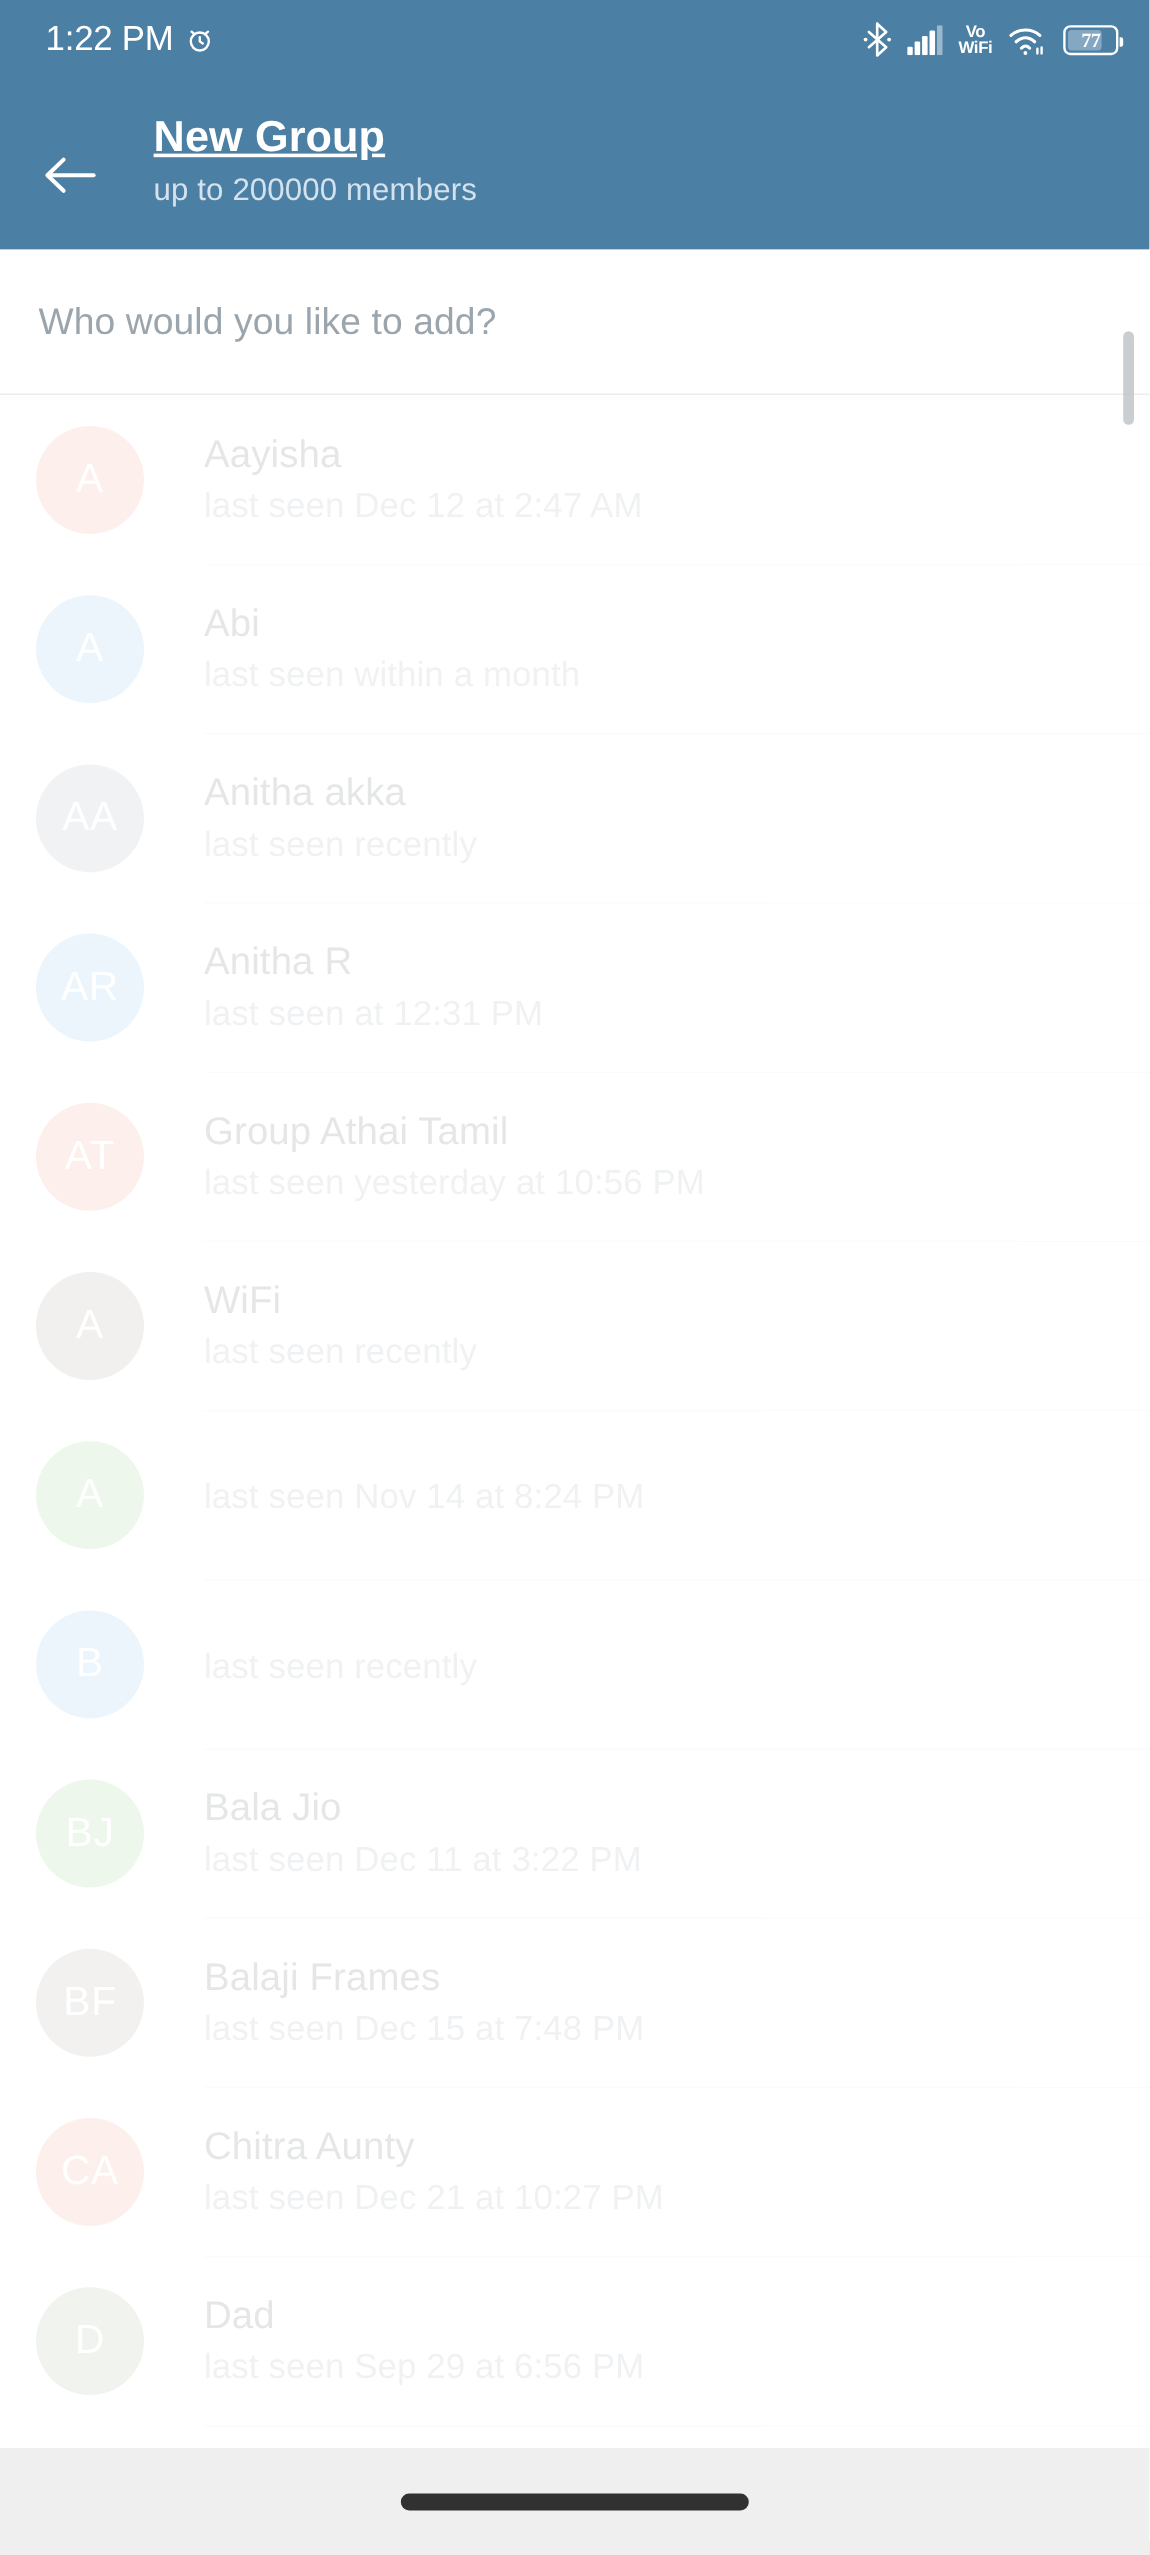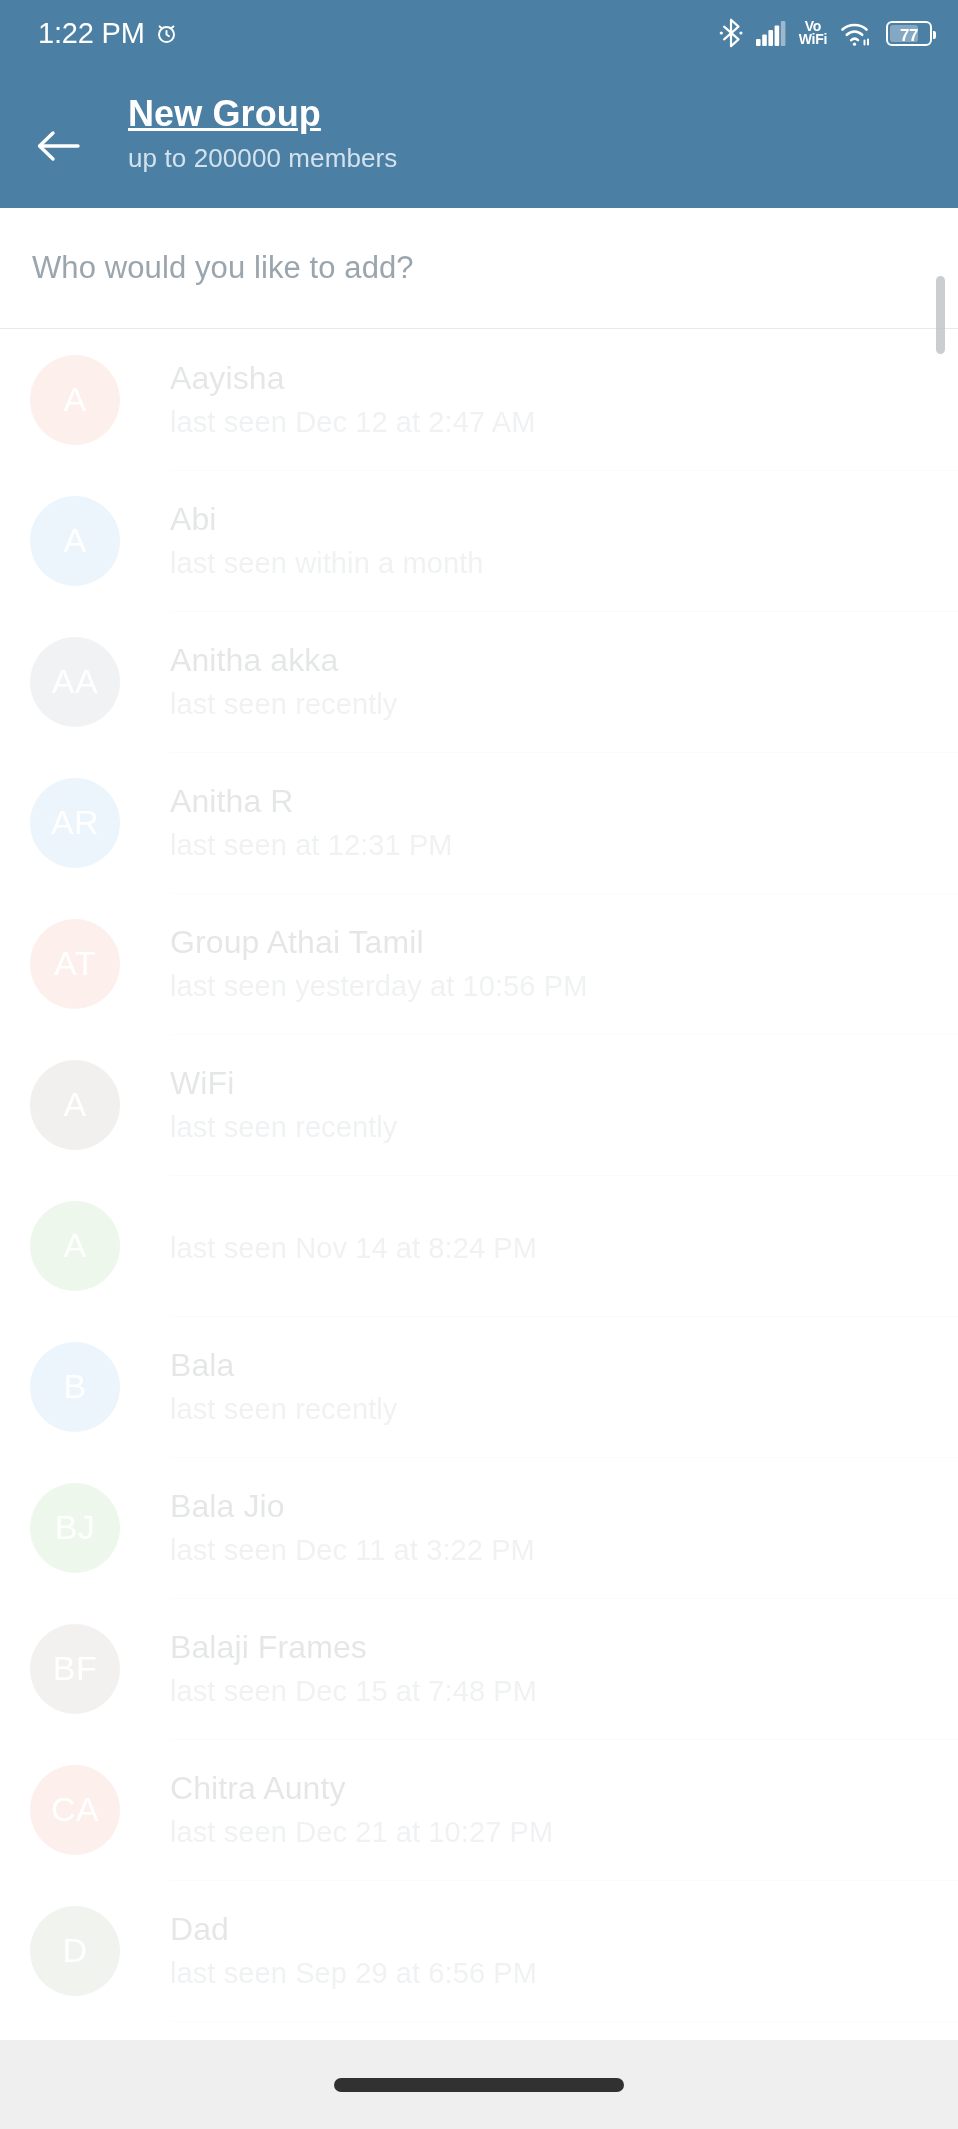--- a/index.html
+++ b/index.html
@@ -73,23 +73,24 @@
     letter-spacing: -0.3px;
   }
 
   .battery {
     position: relative;
     width: 46px;
     height: 25px;
     border: 2.5px solid #ffffff;
     border-radius: 6px;
     display: flex;
-    align-items: flex-end;
+    align-items: center;
     justify-content: center;
     box-sizing: border-box;
+    font-family: Liberation Serif, serif;
   }
   .battery::after {
     content: "";
     position: absolute;
     right: -6px;
     top: 8px;
     width: 3.5px;
     height: 8px;
     background: #ffffff;
     border-radius: 0 2px 2px 0;
@@ -414,21 +415,20 @@
         </div>
         <div class="contact-meta">
           <div class="contact-status">last seen Nov 14 at 8:24 PM</div>
         </div>
       </div>
       <div class="contact-row">
         <div class="avatar" style="background: rgb(92, 172, 224);">
           <span>B</span>
         </div>
         <div class="contact-meta">
-          <div class="contact-name">Bala</div>
           <div class="contact-status">last seen recently</div>
         </div>
       </div>
       <div class="contact-row">
         <div class="avatar" style="background: rgb(109, 189, 92);">
           <span>BJ</span>
         </div>
         <div class="contact-meta">
           <div class="contact-name">Bala Jio</div>
           <div class="contact-status">last seen Dec 11 at 3:22 PM</div>

